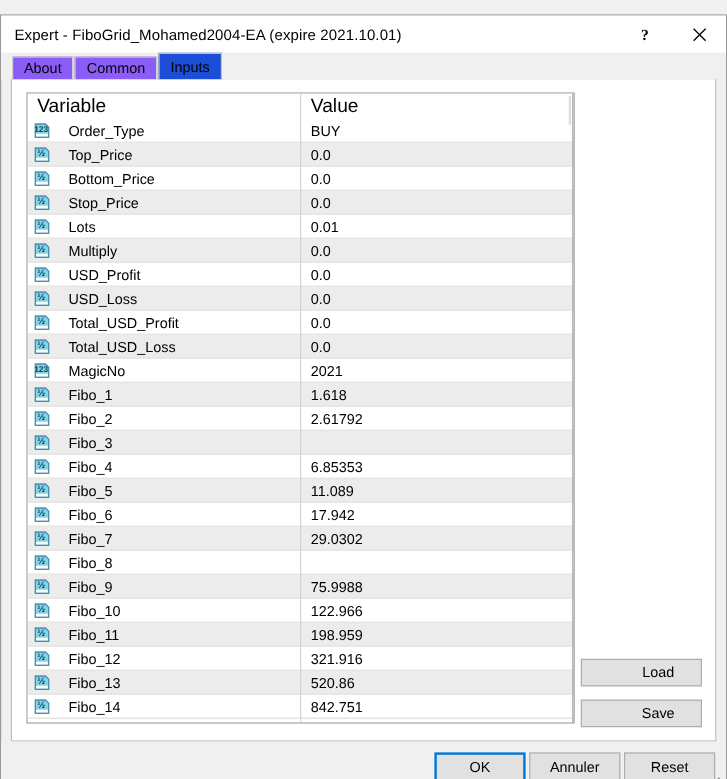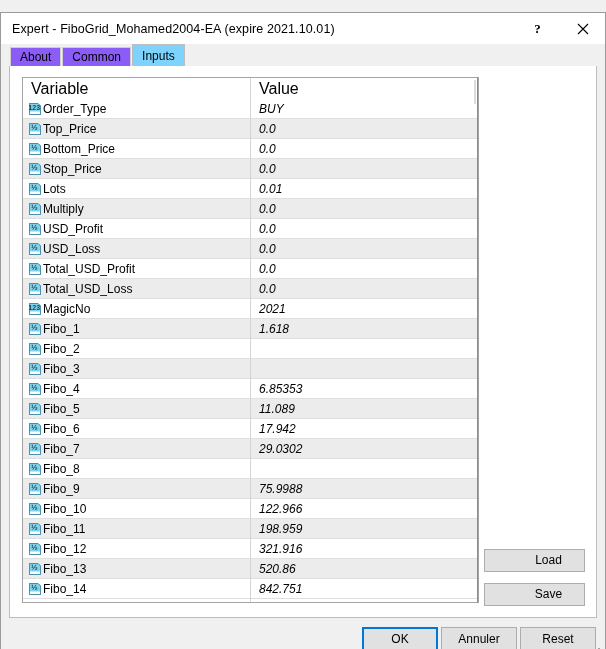--- a/index.html
+++ b/index.html
@@ -90,21 +90,21 @@
     color: #000;
     background: #8b5cf6;
     border: 1px solid #cfcfcf;
     border-bottom: none;
     margin-right: 1px;
     box-sizing: border-box;
     white-space: nowrap;
   }
   .tab.active {
     height: 22px;
-    background: #7dd3fc;
+    background: #1d4ed8;
     border-color: #bdbdbd;
     position: relative;
     z-index: 3;
   }
 
   
   .tabpage {
     margin: 0 8px;
     background: #ffffff;
     border: 1px solid #bdbdbd;
@@ -201,27 +201,26 @@
     overflow: hidden;
   }
   .cell-val {
     flex: 1;
     padding-left: 9px;
     box-sizing: border-box;
     font-size: 12px;
     color: #000;
     white-space: nowrap;
     overflow: hidden;
-    font-style: italic;
   }
   .var-label {
     font-size: 12px;
     color: #000;
     white-space: nowrap;
-    padding-left: 1px;
+    padding-left: 15px;
   }
 
   
   .type-icon {
     width: 14px;
     height: 14px;
     flex: 0 0 14px;
     position: relative;
     display: block;
   }
@@ -510,20 +509,21 @@
                 <span class="type-icon">
                   <svg width="14" height="14" viewBox="0 0 14 14">
                     <path d="M1.5 1.5 H10 L12.5 4 V12.5 H1.5 Z" fill="#ffffff" stroke="#5a9cb8" stroke-width="1"></path>
                     <path d="M1.5 1.5 H10 L12.5 4 V9.5 H1.5 Z" fill="#7fd4ea" stroke="none"></path>
                     <path d="M1.5 1.5 H10 L12.5 4 V12.5 H1.5 Z" fill="none" stroke="#4a8fb0" stroke-width="1"></path>
                     <text x="6.3" y="8" font-family="Liberation Sans, sans-serif" font-size="8" font-weight="bold" fill="#1c3f52" text-anchor="middle">½</text>
                   </svg>
                 </span>
                 <span class="var-label">Fibo_2</span>
               </div>
+              <div class="cell-val">2.61792</div>
               <div class="sep"></div>
             </div>
             <div class="row alt">
               <div class="cell-var">
                 <span class="type-icon">
                   <svg width="14" height="14" viewBox="0 0 14 14">
                     <path d="M1.5 1.5 H10 L12.5 4 V12.5 H1.5 Z" fill="#ffffff" stroke="#5a9cb8" stroke-width="1"></path>
                     <path d="M1.5 1.5 H10 L12.5 4 V9.5 H1.5 Z" fill="#7fd4ea" stroke="none"></path>
                     <path d="M1.5 1.5 H10 L12.5 4 V12.5 H1.5 Z" fill="none" stroke="#4a8fb0" stroke-width="1"></path>
                     <text x="6.3" y="8" font-family="Liberation Sans, sans-serif" font-size="8" font-weight="bold" fill="#1c3f52" text-anchor="middle">½</text>

